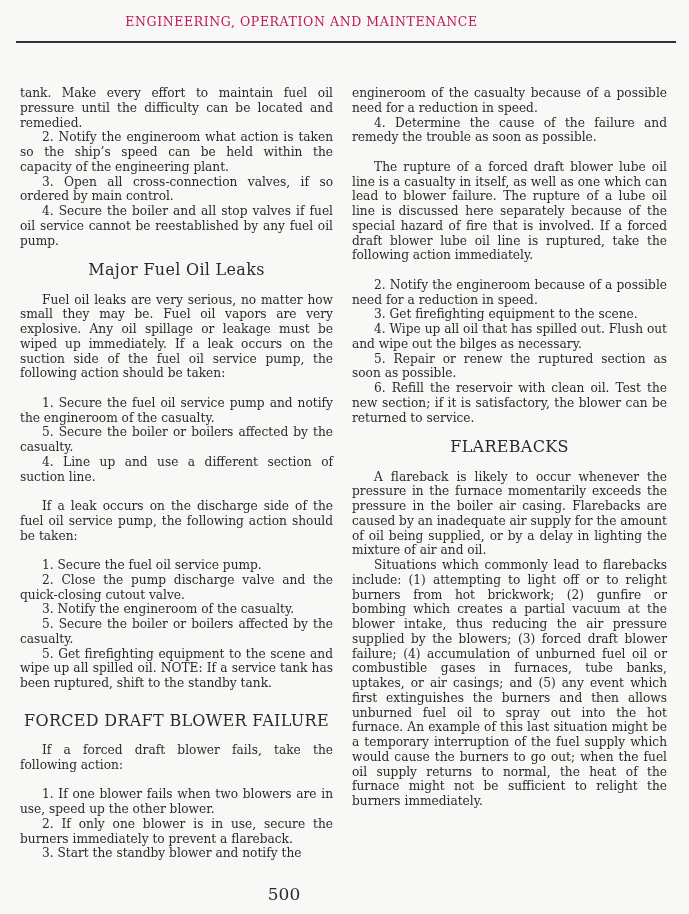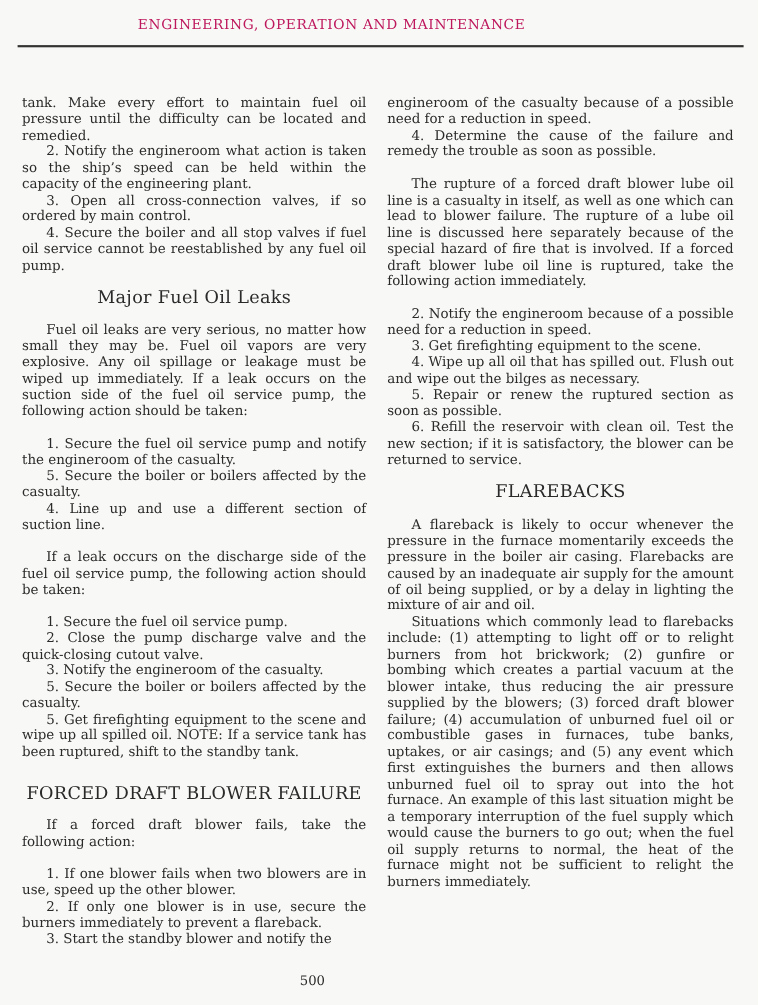--- a/index.html
+++ b/index.html
@@ -31,21 +31,21 @@
   .col.right { left: 352px; width: 315px; }
   .col p { margin: 0; }
   .col p.ind { text-indent: 22px; }
   .col .gap { height: 14.75px; }
   .col h3 {
     margin: 0; font-weight: normal; font-size: 16px;
     text-align: center; letter-spacing: 0.3px;
   }
   .page-number {
     position: absolute; top: 884px; left: 0; width: 568px;
-    text-align: center; font-size: 12px;
+    text-align: center; font-size: 17px;
   }
 </style>
 </head>
 <body>
 
 <div class="running-head">ENGINEERING, OPERATION AND MAINTENANCE</div>
 <div class="rule"></div>
 
 <div class="col left">
   <p>tank. Make every effort to maintain fuel oil pressure until the difficulty can be located and remedied.</p>

